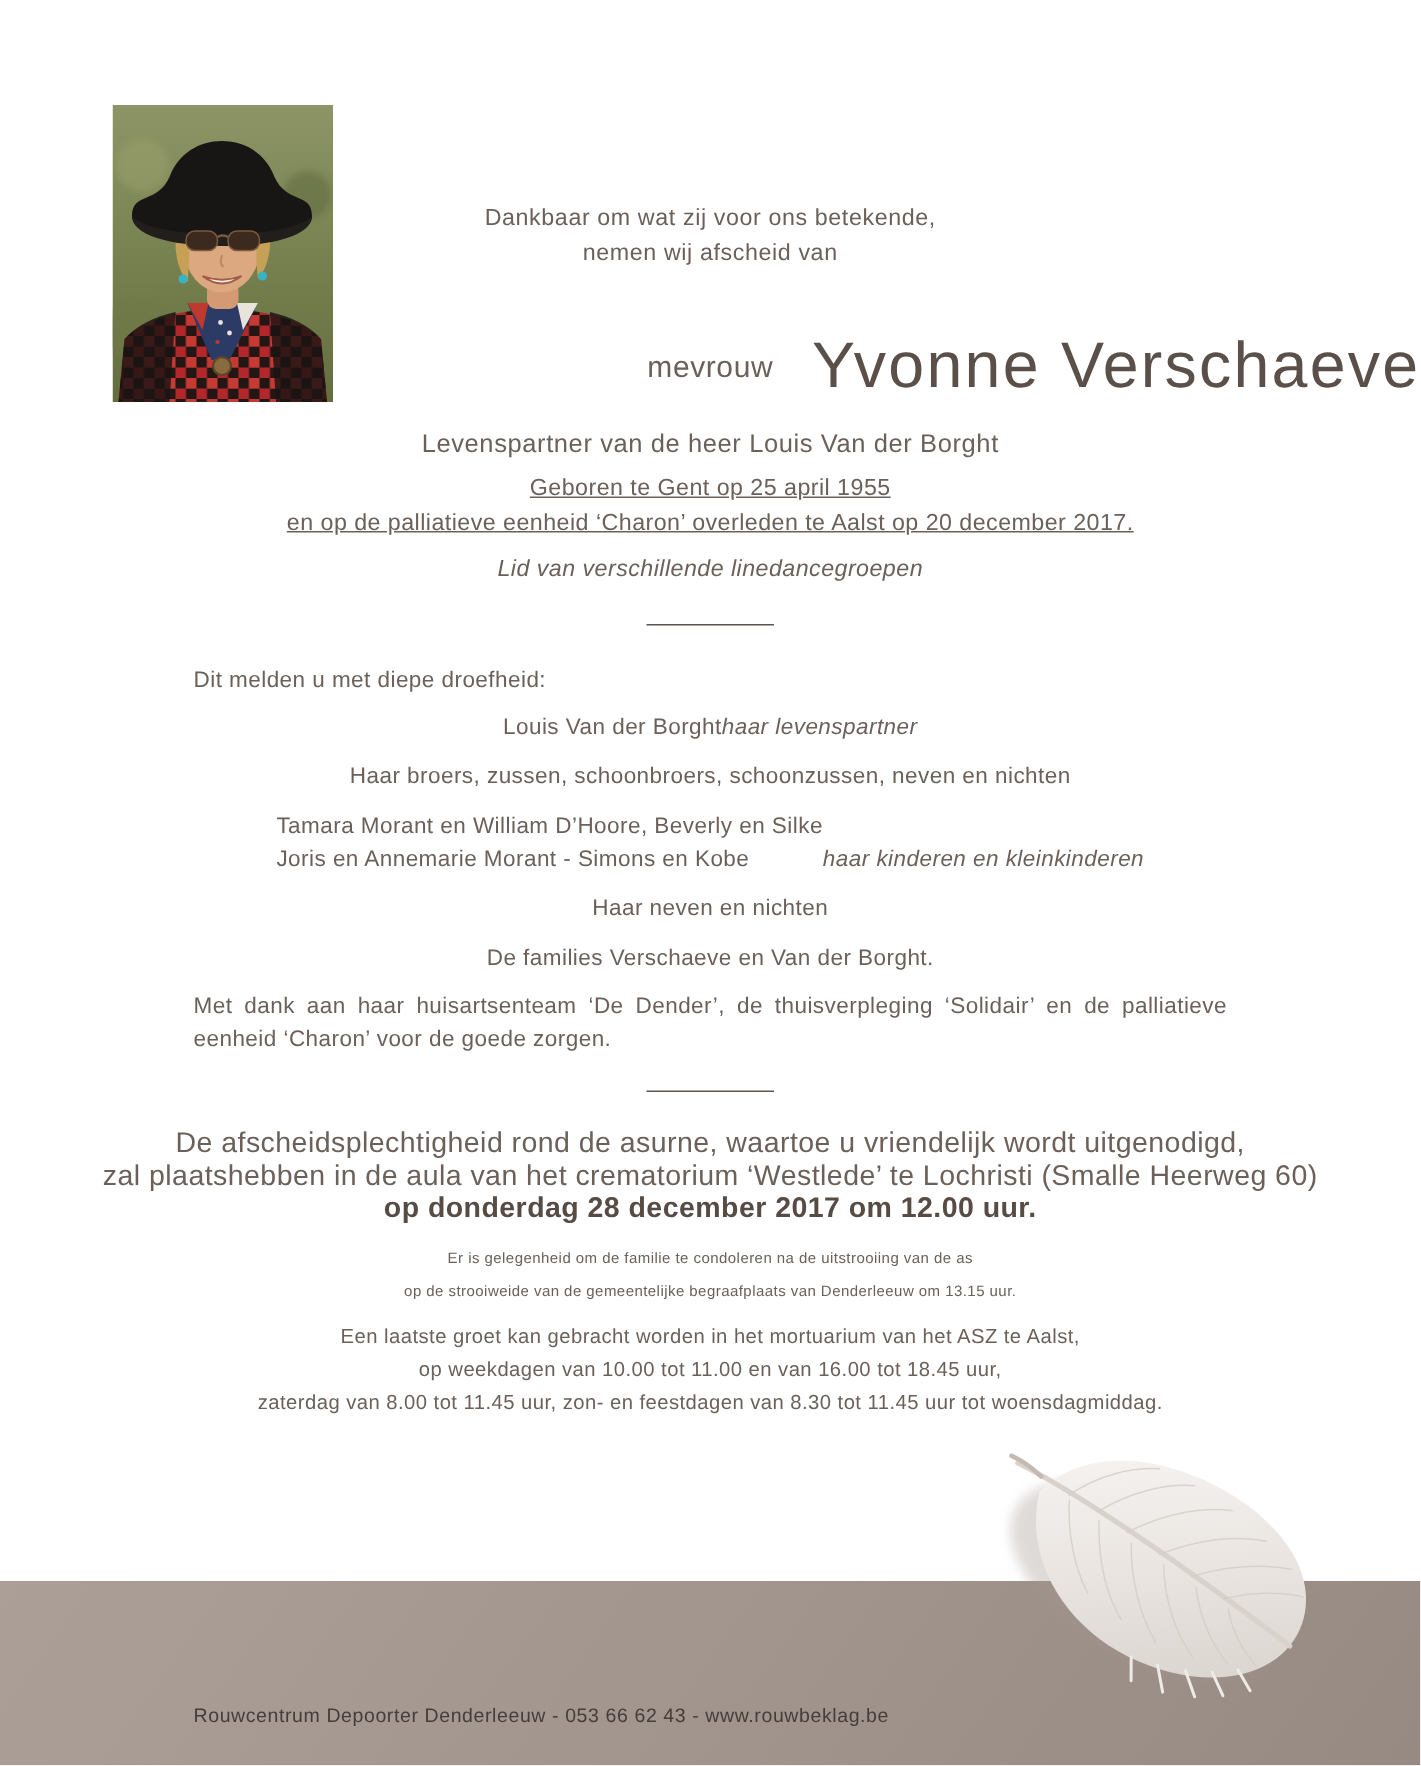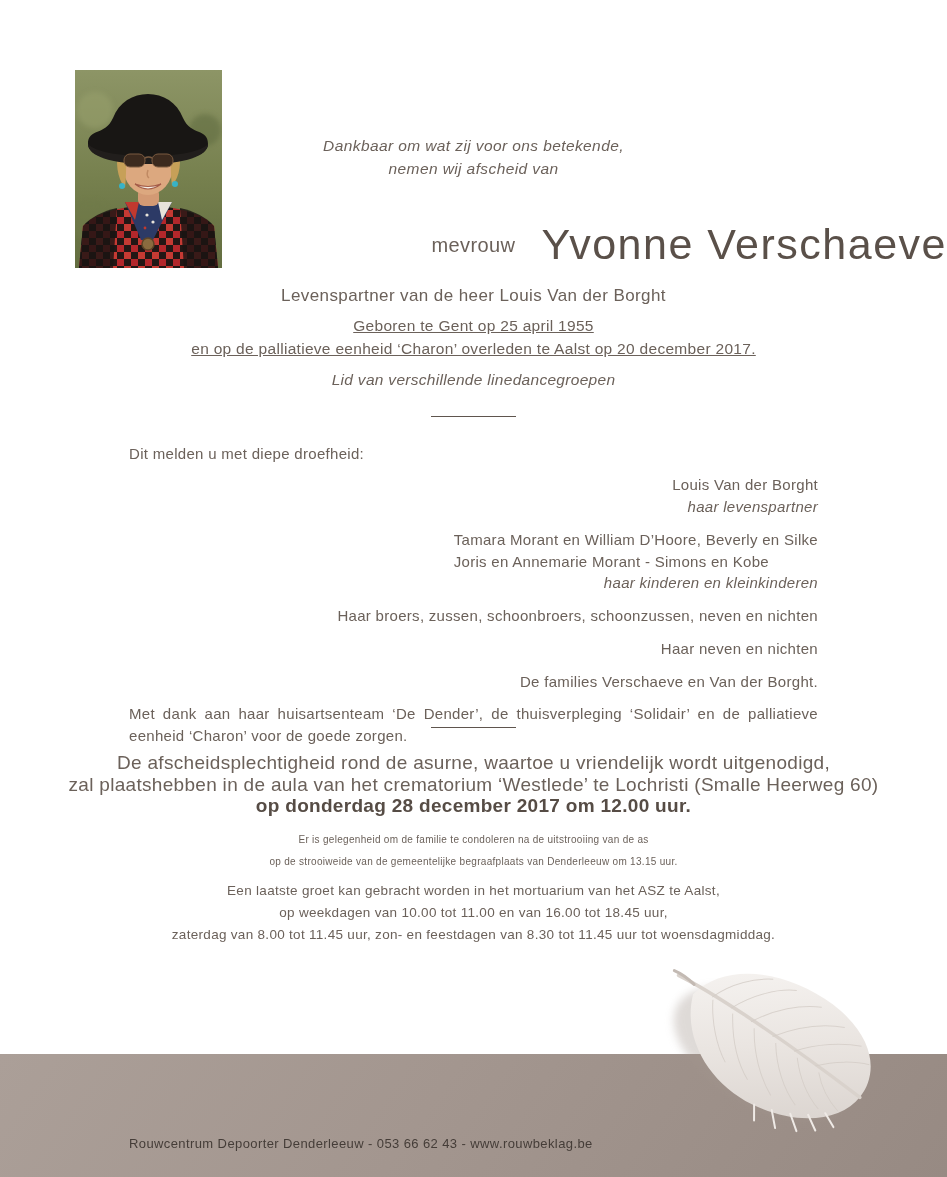--- a/index.html
+++ b/index.html
@@ -7,32 +7,32 @@
     position:relative;
     width:947px;height:1177px;
     background:#ffffff;
     font-family:"Liberation Sans",sans-serif;
     color:#6b615a;
     overflow:hidden;
   }
   .abs{position:absolute;}
   .center{left:0;right:0;text-align:center;}
   .photo{left:75px;top:70px;width:147px;height:198px;}
-  .intro-lines{top:134px;font-size:15.5px;line-height:23px;letter-spacing:.4px;font-style:italic;}
+  .intro-lines{top:134px;font-size:15.5px;line-height:23px;letter-spacing:.4px;}
   .salutation{top:196px;font-size:20px;letter-spacing:.4px;margin-top:38px;}
   .deceased-name{top:220px;font-size:43px;letter-spacing:1.5px;color:#5a5049;font-weight:400;text-align:right;}
   .relation-line{top:286px;font-size:17px;letter-spacing:.4px;}
   .dates{top:315px;font-size:15.5px;line-height:22.5px;letter-spacing:.3px;text-decoration:underline;}
   .membership{top:371px;font-size:15.5px;font-style:italic;letter-spacing:.3px;}
   .divider{width:85px;border-top:1.4px solid #5f554e;left:431px;}
   .divider-1{top:416px;}
   .divider-2{top:727px;}
   .main{left:129px;top:443px;width:689px;font-size:15px;letter-spacing:.3px;}
   .main .heading{line-height:21px;}
-  .row{display:flex;justify-content:center;align-items:flex-end;line-height:21.5px;flex-direction:column;}
+  .row{display:flex;justify-content:center;align-items:flex-end;line-height:21.5px;}
   .row-1{margin-top:10px;}
   .row-2{margin-top:12px;}
   .row-3{margin-top:11px;}
   .row-4{margin-top:12px;}
   .row-5{margin-top:11px;}
   .rel{font-style:italic;white-space:nowrap;}
   .thanks{margin-top:11px;line-height:22px;text-align:justify;}
   .ceremony{top:752px;font-size:19px;line-height:21.5px;letter-spacing:.3px;}
   .ceremony .bold{font-weight:bold;color:#564c45;}
   .condolence{top:829px;font-size:10px;line-height:21.5px;letter-spacing:.3px;}
@@ -125,30 +125,30 @@
   <div class="abs divider divider-1"></div>
 
   <div class="abs main">
     <div class="heading">Dit melden u met diepe droefheid:</div>
 
     <div class="row row-1">
       <div>Louis Van der Borght</div>
       <div class="rel">haar levenspartner</div>
     </div>
 
+    <div class="row row-3">
+      <div>Haar broers, zussen, schoonbroers, schoonzussen, neven en nichten</div>
+    </div>
+
     <div class="row row-2">
       <div>
         <div>Tamara Morant en William D’Hoore, Beverly en Silke</div>
         <div>Joris en Annemarie Morant - Simons en Kobe</div>
       </div>
       <div class="rel">haar kinderen en kleinkinderen</div>
-    </div>
-
-    <div class="row row-3">
-      <div>Haar broers, zussen, schoonbroers, schoonzussen, neven en nichten</div>
     </div>
 
     <div class="row row-4">
       <div>Haar neven en nichten</div>
     </div>
 
     <div class="row row-5">
       <div>De families Verschaeve en Van der Borght.</div>
     </div>
 

